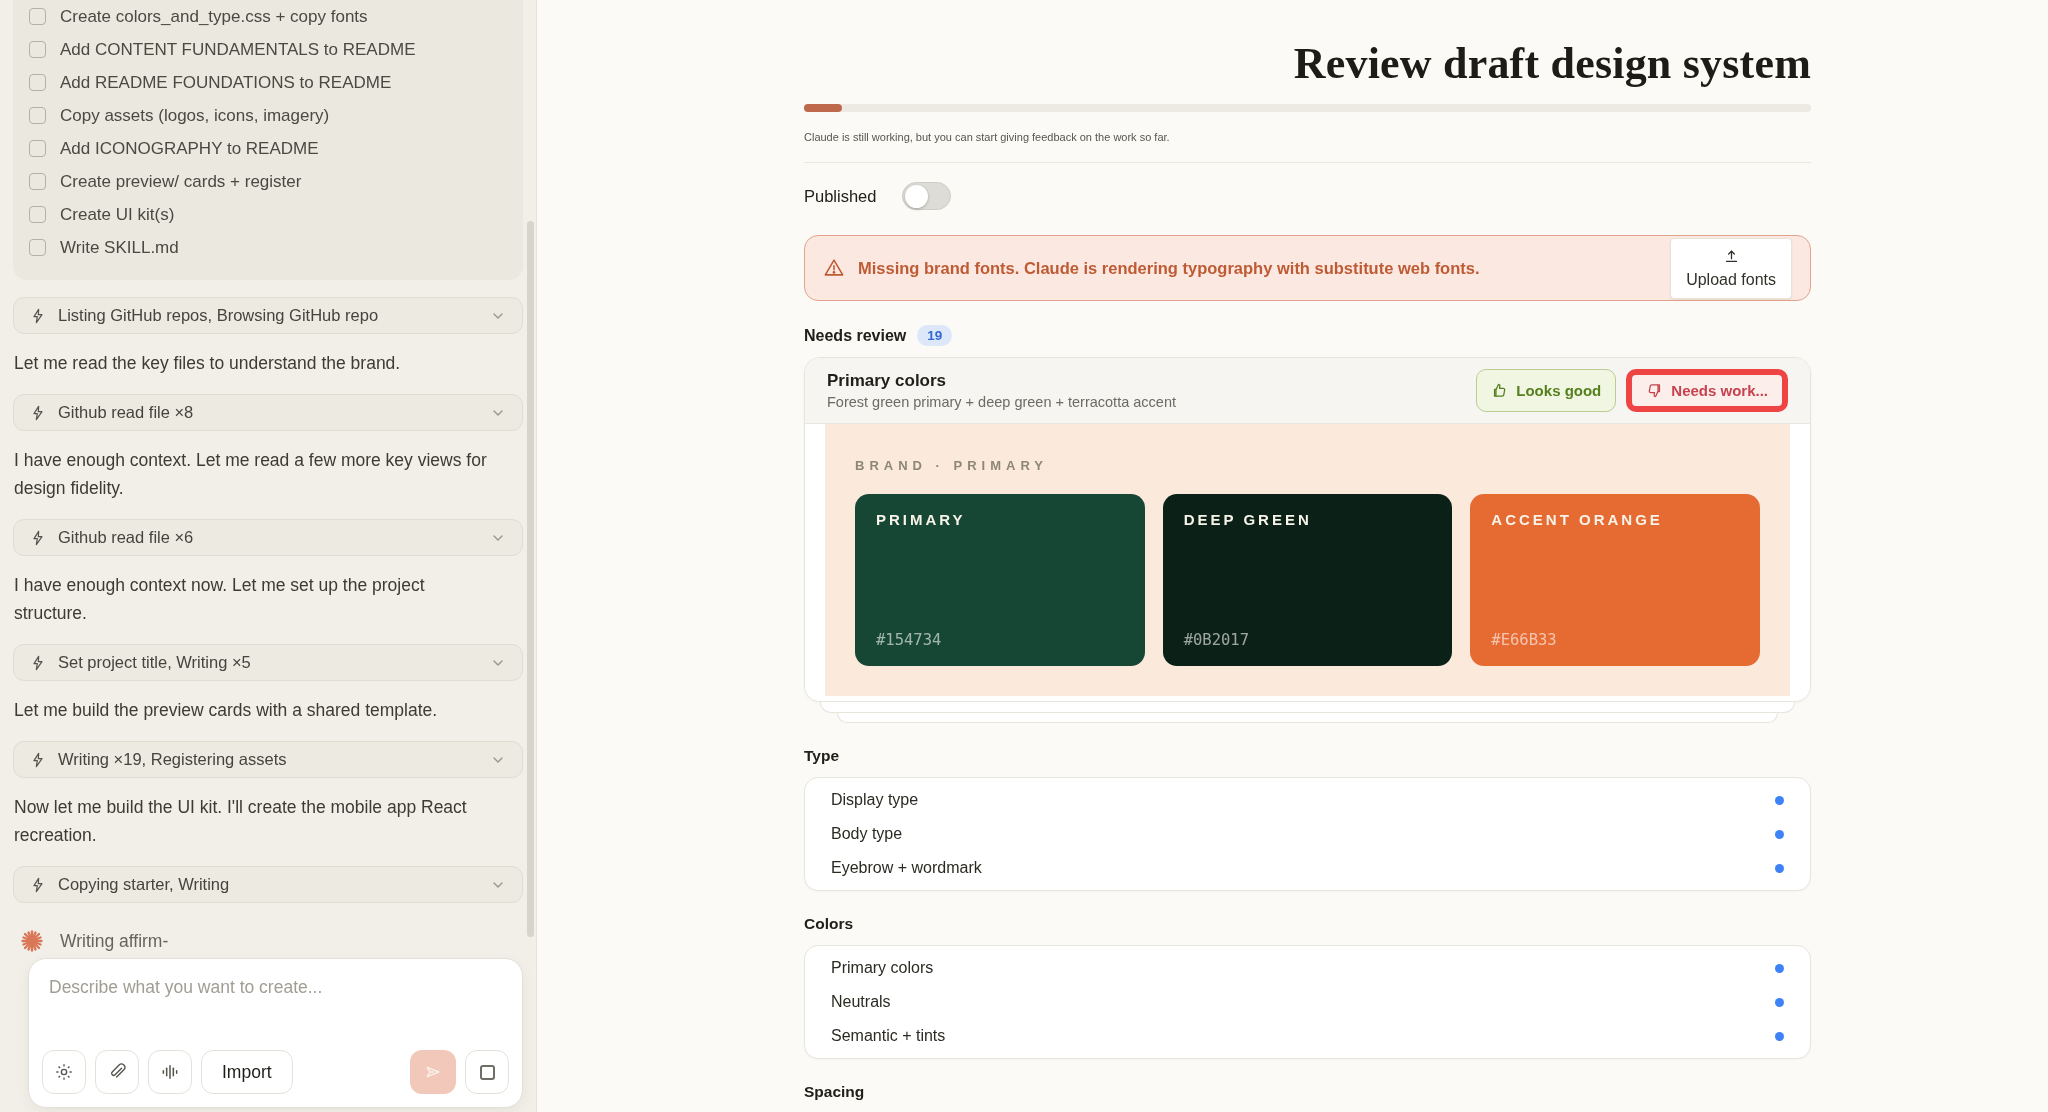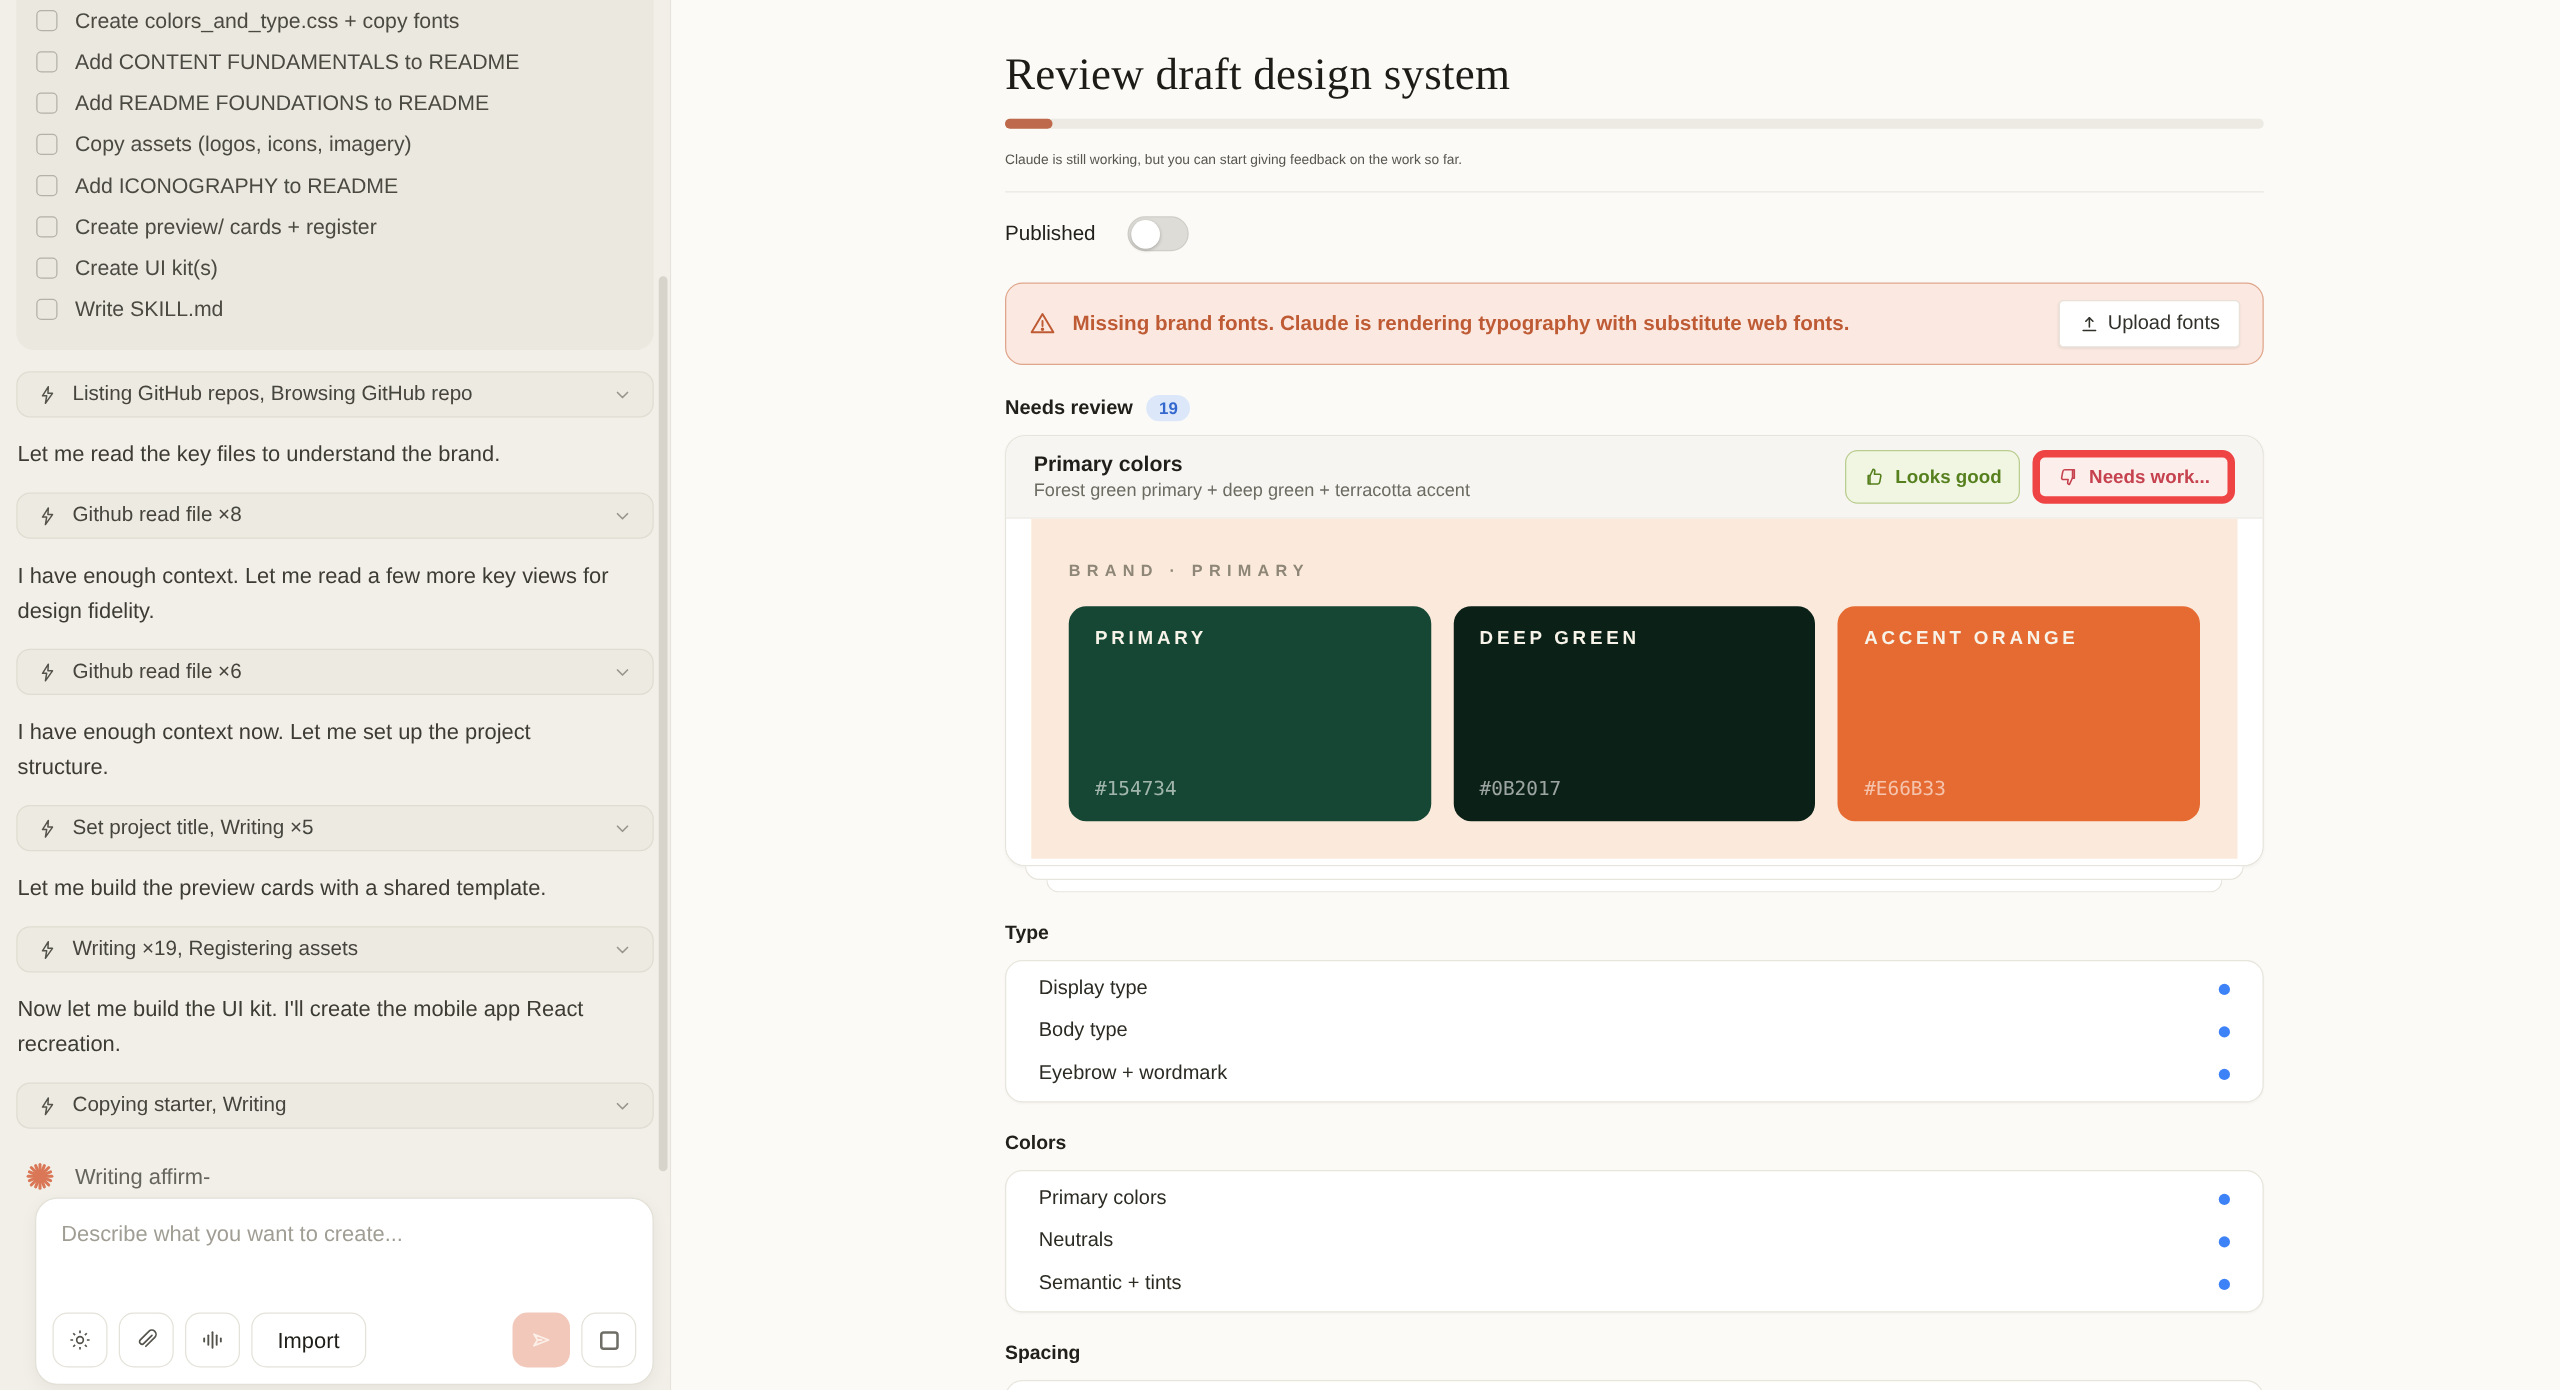--- a/index.html
+++ b/index.html
@@ -49,41 +49,41 @@
   .send-btn { width:46px; height:44px; border:none; background:#F2C8BA; border-radius:12px;
     display:flex; align-items:center; justify-content:center; cursor:pointer; }
   .stop-btn { width:44px; height:44px; border:1px solid #E4E2D9; background:#fff;
     border-radius:12px; display:flex; align-items:center; justify-content:center; cursor:pointer; }
   .stop-square { width:15px; height:15px; border:2px solid #6E6D66; border-radius:3px; }
 
   
   .main { position:absolute; left:537px; top:0; right:0; bottom:0; background:#FBFAF6; overflow:hidden; }
   .column { margin-left:267px; width:1007px; }
 
-  .page-title { margin-top:38px; font-family:"Liberation Serif", serif; font-size:36px;
-    font-weight:400; color:#1D1C16; letter-spacing:0.2px; }
+  .page-title { margin-top:38px; font-family:"Liberation Serif", serif; font-size:44px;
+    font-weight:700; color:#1D1C16; letter-spacing:0.2px;text-align:right; }
   .progress { margin-top:15px; height:8px; background:#ECEAE2; border-radius:4px; position:relative; }
   .progress-fill { position:absolute; left:0; top:0; height:8px; width:38px;
     background:#BF694C; border-radius:4px; }
   .page-subtitle { margin-top:19px; font-size:11px; color:#57564F; }
   .divider { margin-top:19px; border-top:1px solid #EAE8E0; }
 
   .published-row { margin-top:18px; display:flex; align-items:center; gap:26px; height:30px; }
   .published-label { font-size:16.5px; color:#21201A; }
   .toggle { width:49px; height:28px; background:#DEDCD6; border:1px solid #CFCDC7;
     border-radius:15px; position:relative; cursor:pointer; }
   .toggle-knob { position:absolute; left:2px; top:1.5px; width:23px; height:23px;
     background:#FFFFFF; border-radius:50%; box-shadow:0 1px 3px rgba(0,0,0,0.25); }
 
   .banner { margin-top:24px; min-height:66px; background:#FBE9E1; border:1px solid #DFA58B;
     border-radius:14px; display:flex; align-items:center; gap:13px; padding:0 18px; }
   .banner-text { font-size:16.5px; font-weight:700; color:#BE5B35; }
   .banner-action { margin-left:auto; background:#fff; border:1px solid #E8E2D9; border-radius:4px;
     padding:9px 15px; display:flex; align-items:center; gap:6px; font-size:16px; color:#31302A;
-    box-shadow:0 1px 2px rgba(0,0,0,0.07); cursor:pointer; font-family:"Liberation Sans", sans-serif; }
+    box-shadow:0 1px 2px rgba(0,0,0,0.07); cursor:pointer; font-family:"Liberation Sans", sans-serif;flex-direction:column; }
 
   .needs-review { margin-top:24px; display:flex; align-items:center; gap:11px; }
   .needs-review-label { font-size:16px; font-weight:700; color:#21201A; }
   .count-badge { background:#DCE8FA; color:#3468CE; font-size:13.5px; font-weight:700;
     border-radius:999px; padding:3px 10px; }
 
   .review-card { margin-top:11px; background:#fff; border:1px solid #E6E4DB; border-radius:16px;
     box-shadow:0 1px 3px rgba(0,0,0,0.04); overflow:hidden; }
   .review-head { display:flex; align-items:center; justify-content:space-between;
     padding:11px 22px; background:#F6F5F1; border-bottom:1px solid #EAE8E1; }

